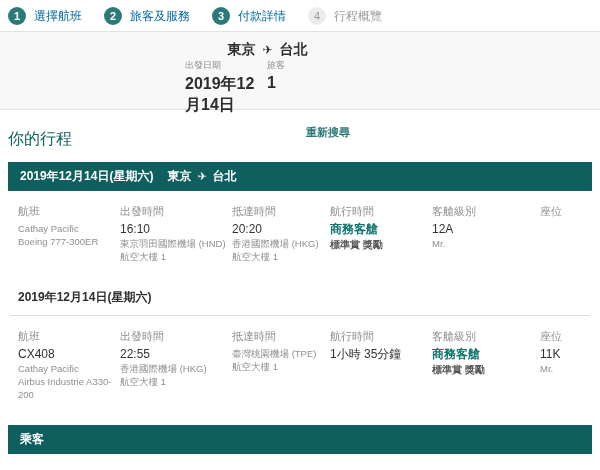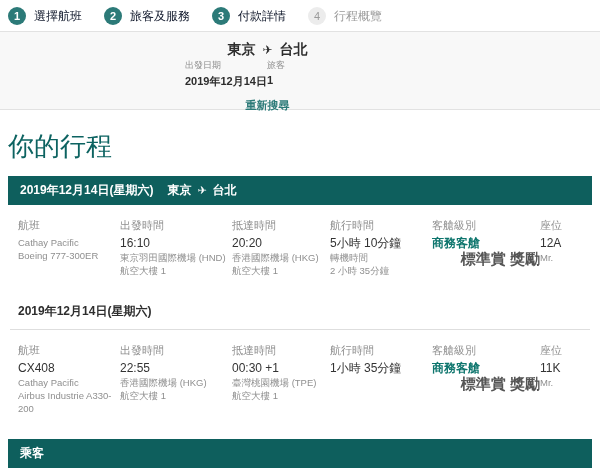--- a/index.html
+++ b/index.html
@@ -13,48 +13,48 @@
   
   .stepper { display: flex; align-items: center; padding: 7px 0 6px 8px; height: 31px; }
   .step { display: flex; align-items: center; margin-right: 22px; cursor: default; }
   .step-circle {
     width: 18px; height: 18px; border-radius: 50%;
     background: #2c7a78; color: #ffffff;
     font-size: 11px; font-weight: 700;
     display: flex; align-items: center; justify-content: center;
     margin-right: 8px; flex: 0 0 18px;
   }
-  .step-label { font-size: 12px; color: #0f172a; }
+  .step-label { font-size: 12px; color: #0369a1; }
   .step.disabled .step-circle { background: #ececec; color: #9a9a9a; font-weight: 400; }
   .step.disabled .step-label { color: #9a9a9a; }
   
   .summary-panel {
     background: #f8f8f8;
     border-top: 1px solid #e2e2e2;
     border-bottom: 1px solid #e2e2e2;
     height: 79px; padding-top: 9px;
   }
   .summary-inner { margin-left: 185px; width: 165px; }
   .route-title {
     text-align: center; font-size: 14px; font-weight: 700; color: #2d2d2d;
     display: flex; align-items: center; justify-content: center; gap: 7px;
   }
   .plane-glyph { font-size: 12px; color: #2d2d2d; font-weight: 400; }
   .summary-cols { display: flex; margin-top: 0; }
   .summary-col { width: 82px; }
   .summary-label { font-size: 9px; color: #8c8c8c; margin-bottom: 2px; }
-  .summary-value { font-size: 11px; font-weight: 700; color: #2d2d2d; }
+  .summary-value { font-size: 16px; font-weight: 700; color: #2d2d2d; }
   .research-link {
-    display: block; margin-top: 9px; text-align: center;
+    display: block; margin-top: 9px; text-align: right;
     color: #2c7a78; font-size: 11px; font-weight: 700;
     text-decoration: none; cursor: pointer;
   }
   
   .section-title {
-    color: #0d6361; font-size: 26px; font-weight: 400;
+    color: #0d6361; font-size: 16px; font-weight: 400;
     margin: 19px 0 0 8px;
   }
   
   .itinerary { margin: 12px 8px 0 8px; }
   .teal-bar {
     background: #0e5f5d; color: #ffffff;
     padding: 6px 12px; font-size: 12px; font-weight: 700;
     display: flex; align-items: center; gap: 6px;
     min-height: 26px;
   }
@@ -63,21 +63,21 @@
   .seg-grid {
     display: grid;
     grid-template-columns: 102px 112px 98px 102px 108px 1fr;
     padding: 0 0 0 10px;
   }
   .col-head {
     font-size: 11px; color: #8f8f8f; padding-top: 13px; padding-bottom: 3px;
   }
   .cell-primary { font-size: 12px; color: #333333; line-height: 15px; }
   .cell-secondary { font-size: 9.5px; color: #8f8f8f; line-height: 13px; }
-  .fare-line { font-size: 15px; color: #555555; font-weight: 700; line-height: 15px; text-align: right; }
+  .fare-line { font-size: 10px; color: #555555; font-weight: 700; line-height: 15px; }
   .cabin-line { font-size: 12px; color: #0f766e; font-weight: 700; line-height: 15px; }
   .date-subheader {
     font-size: 12px; font-weight: 700; color: #2d2d2d;
     padding: 16px 0 0 10px;
   }
   .divider { border: none; border-top: 1px solid #dedede; margin: 9px 2px 0 2px; }
   .seg-block { padding-bottom: 10px; }
   
   .passenger-bar { margin: 14px 8px 7px 8px; }
   .passenger-info { padding: 14px 0 0 18px; }
@@ -152,25 +152,20 @@
       </div>
       <div>
         <div class="cell-primary">16:10</div>
         <div class="cell-secondary">東京羽田國際機場 (HND)</div>
         <div class="cell-secondary">航空大樓 1</div>
       </div>
       <div>
         <div class="cell-primary">20:20</div>
         <div class="cell-secondary">香港國際機場 (HKG)</div>
         <div class="cell-secondary">航空大樓 1</div>
-      </div>
-      <div>
-        <div class="cell-primary">5小時 10分鐘</div>
-        <div class="cell-secondary">轉機時間</div>
-        <div class="cell-secondary">2 小時 35分鐘</div>
       </div>
       <div>
         <div class="cabin-line">商務客艙</div>
         <div class="fare-line">標準賞 獎勵</div>
       </div>
       <div>
         <div class="cell-primary">12A</div>
         <div class="cell-secondary">Mr.</div>
       </div>
     </div>
@@ -191,21 +186,20 @@
         <div class="cell-primary">CX408</div>
         <div class="cell-secondary">Cathay Pacific</div>
         <div class="cell-secondary">Airbus Industrie A330-200</div>
       </div>
       <div>
         <div class="cell-primary">22:55</div>
         <div class="cell-secondary">香港國際機場 (HKG)</div>
         <div class="cell-secondary">航空大樓 1</div>
       </div>
       <div>
-        <div class="cell-primary">00:30 +1</div>
         <div class="cell-secondary">臺灣桃園機場 (TPE)</div>
         <div class="cell-secondary">航空大樓 1</div>
       </div>
       <div>
         <div class="cell-primary">1小時 35分鐘</div>
       </div>
       <div>
         <div class="cabin-line">商務客艙</div>
         <div class="fare-line">標準賞 獎勵</div>
       </div>

